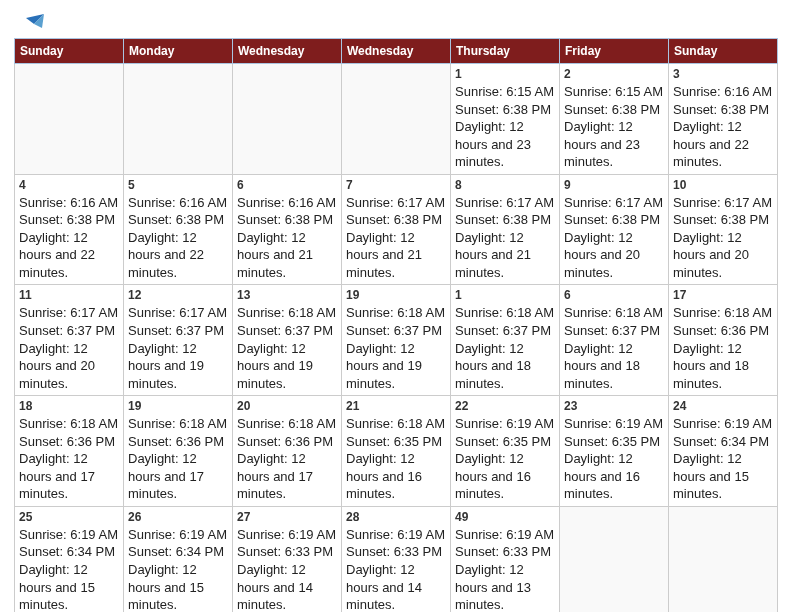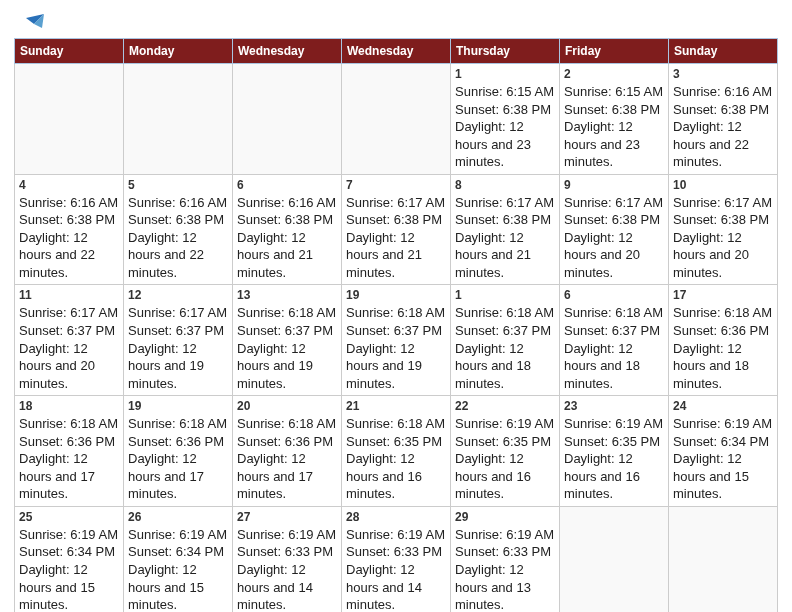--- a/index.html
+++ b/index.html
@@ -320,21 +320,21 @@
 and 14 minutes.</div>
           </td>
           <td>
             <span class="day-number">28</span>
             <div class="day-info">Sunrise: 6:19 AM
 Sunset: 6:33 PM
 Daylight: 12 hours
 and 14 minutes.</div>
           </td>
           <td>
-            <span class="day-number">29</span>
+            <span class="day-number">49</span>
             <div class="day-info">Sunrise: 6:19 AM
 Sunset: 6:33 PM
 Daylight: 12 hours
 and 13 minutes.</div>
           </td>
           <td class="empty"></td>
           <td class="empty"></td>
         </tr>
       </tbody>
   </table>

